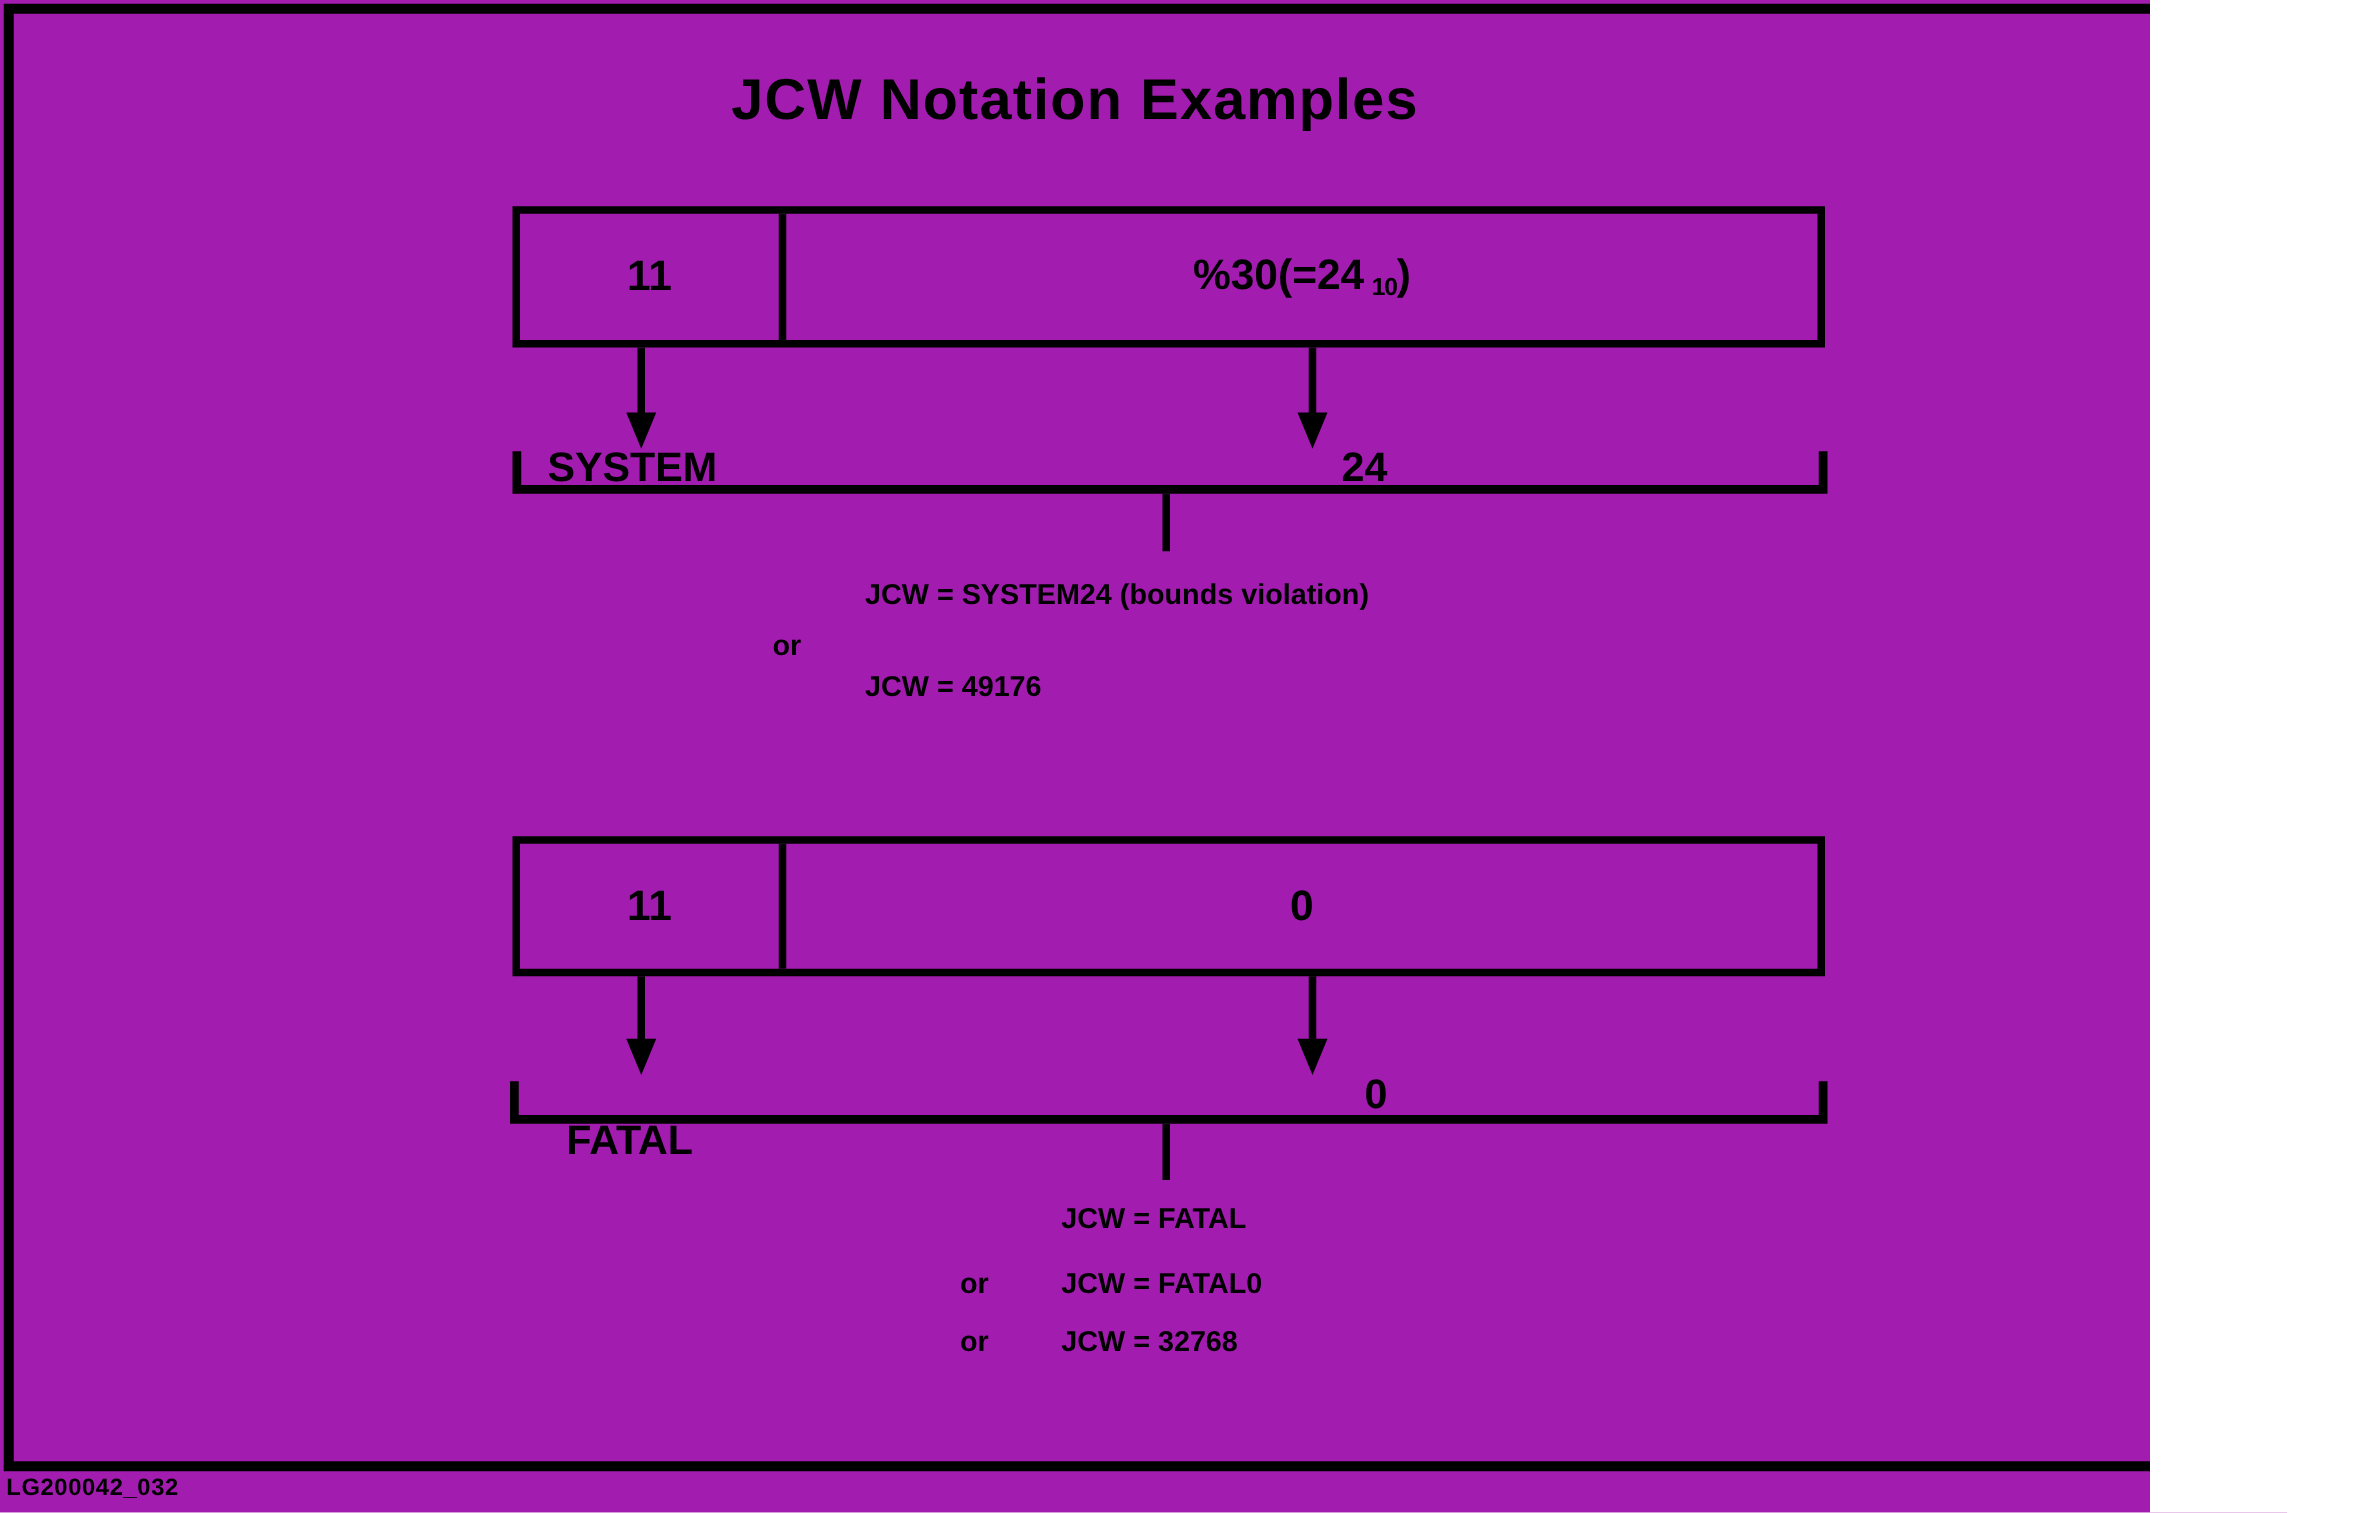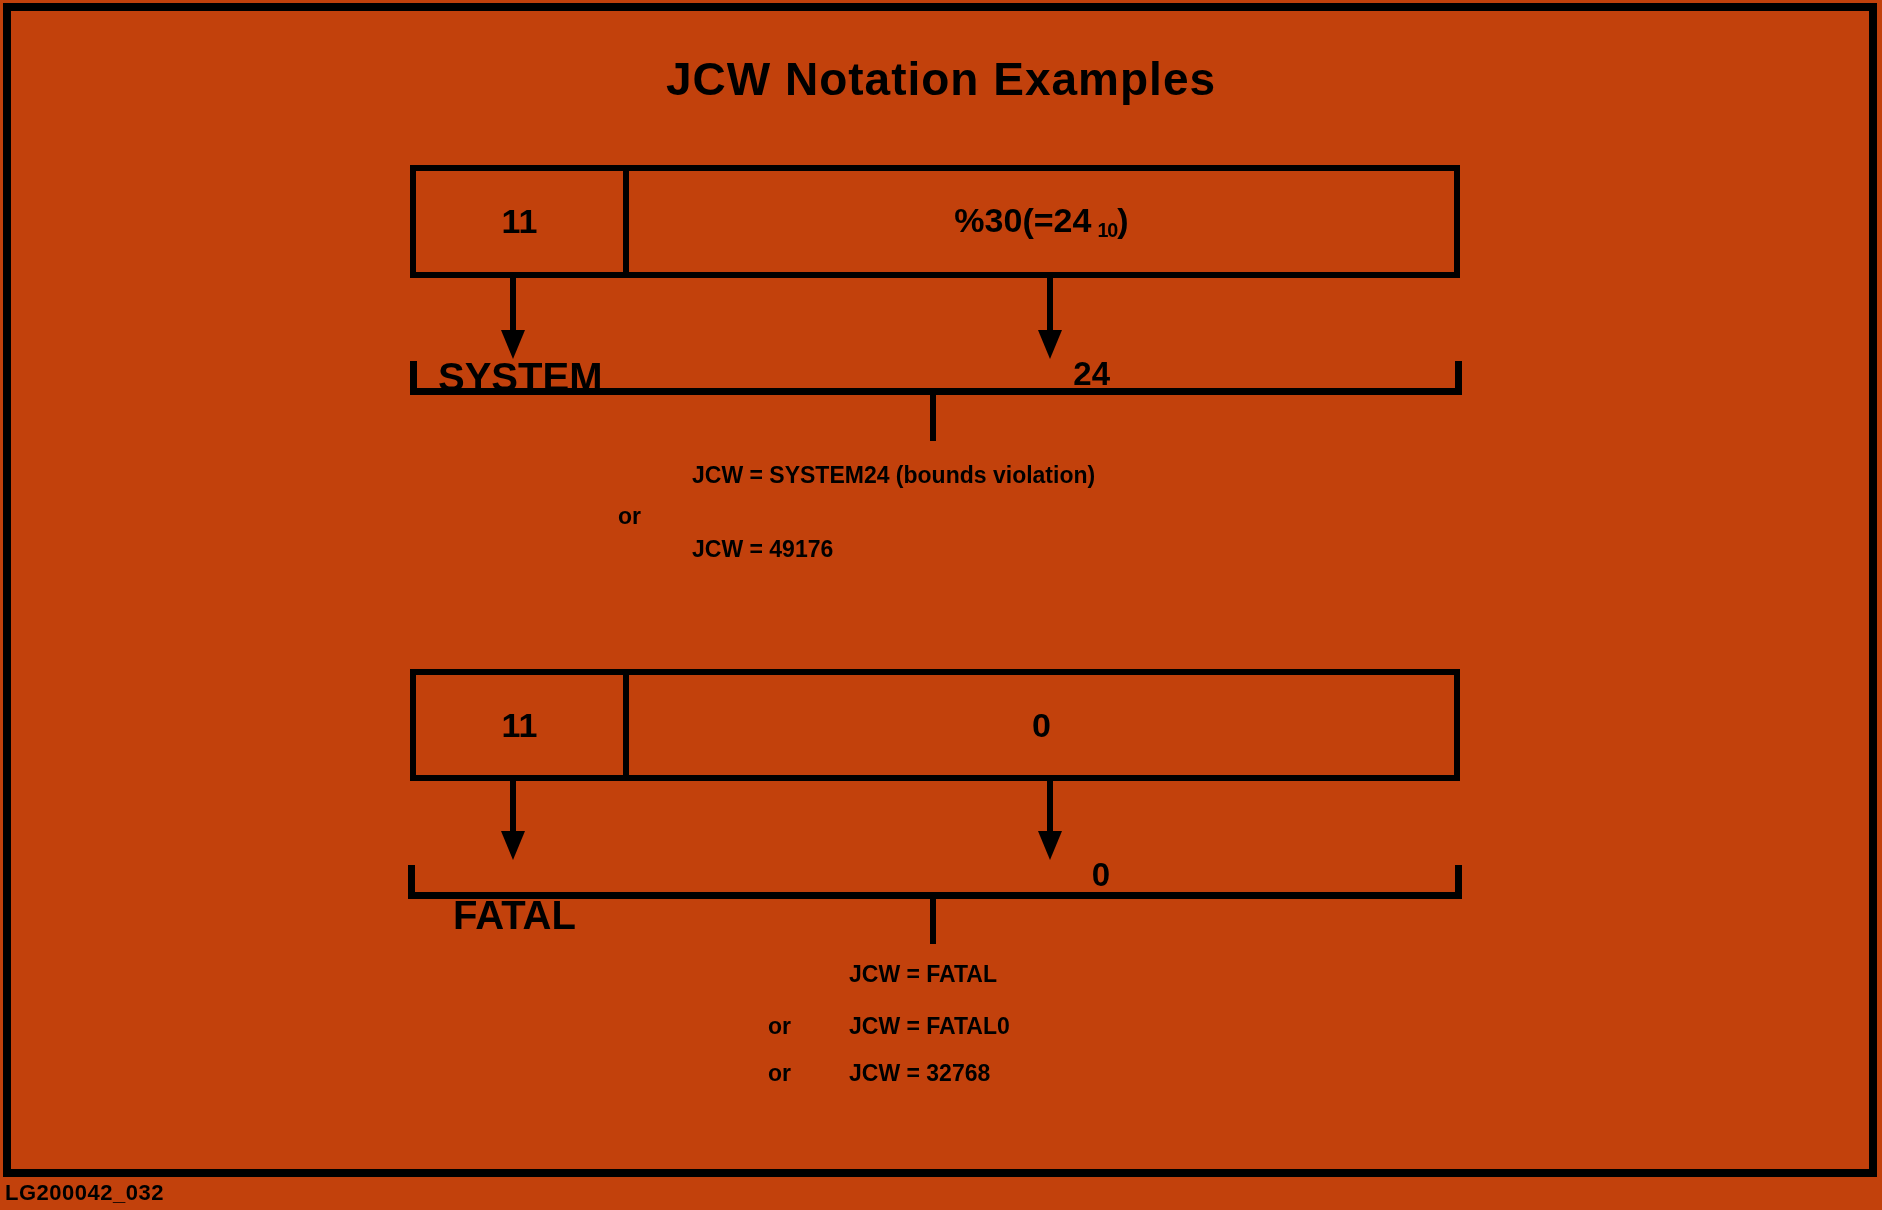--- a/index.html
+++ b/index.html
@@ -2,23 +2,23 @@
 <html><head>
 <meta charset="utf-8">
 <style>
   html, body {
     margin: 0;
     padding: 0;
     background: #ffffff;
   }
   #page {
     position: relative;
-    width: 1882px;
+    width: 1720px;
     height: 1210px;
-    background: #c2410c;
+    background: #a21caf;
     color: #000000;
     font-family: "Liberation Sans", sans-serif;
     font-weight: bold;
     overflow: hidden;
   }
   .abs { position: absolute; }
   
   #frame {
     left: 3px; top: 3px;
     width: 1874px; height: 1174px;
@@ -59,26 +59,26 @@
   .head {
     width: 0; height: 0;
     border-left: 12px solid transparent;
     border-right: 12px solid transparent;
     border-top: 29px solid #000;
   }
   
   .hline { height: 7px; background: #000; }
   .vtick { width: 7px; background: #000; }
   .ctick { width: 6px; background: #000; }
-  .lbl { font-size: 40px; }
+  .lbl { font-size: 33px; }
   .lbl-c { font-size: 33px; width: 120px; text-align: right; }
   .res { font-size: 23px; white-space: nowrap; }
   #figure-id {
     left: 5px; top: 1180px;
-    font-size: 22px;
+    font-size: 19px;
     letter-spacing: 0.5px;
   }
 </style>
 </head>
 <body>
 
 <div id="page">
 
   <div id="frame" class="abs"></div>
 

